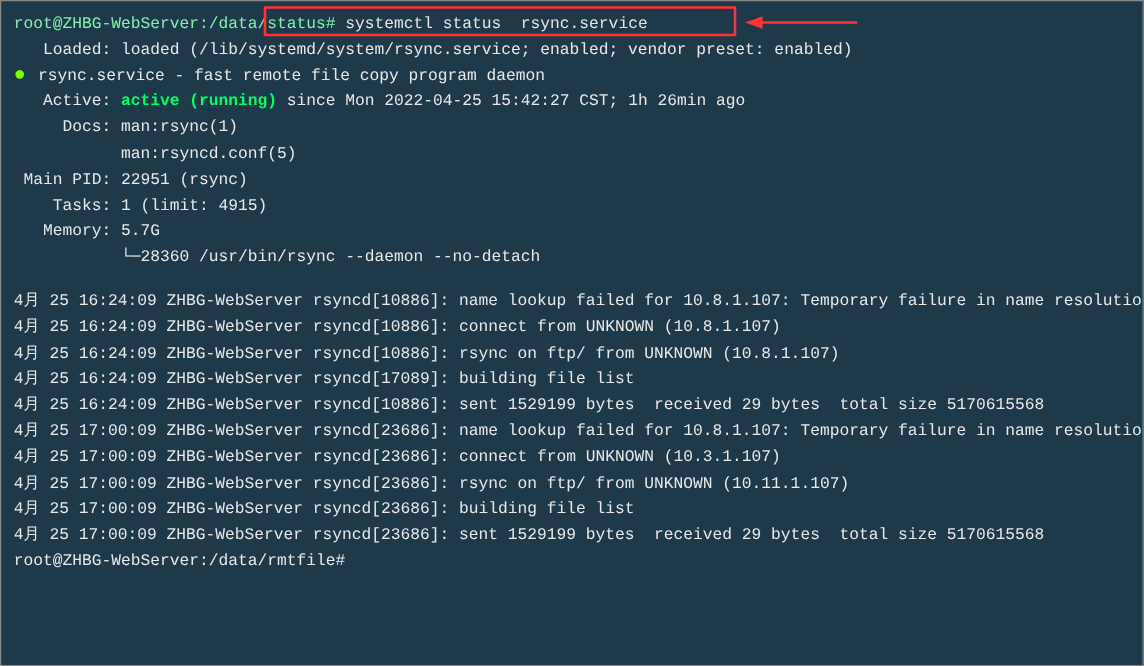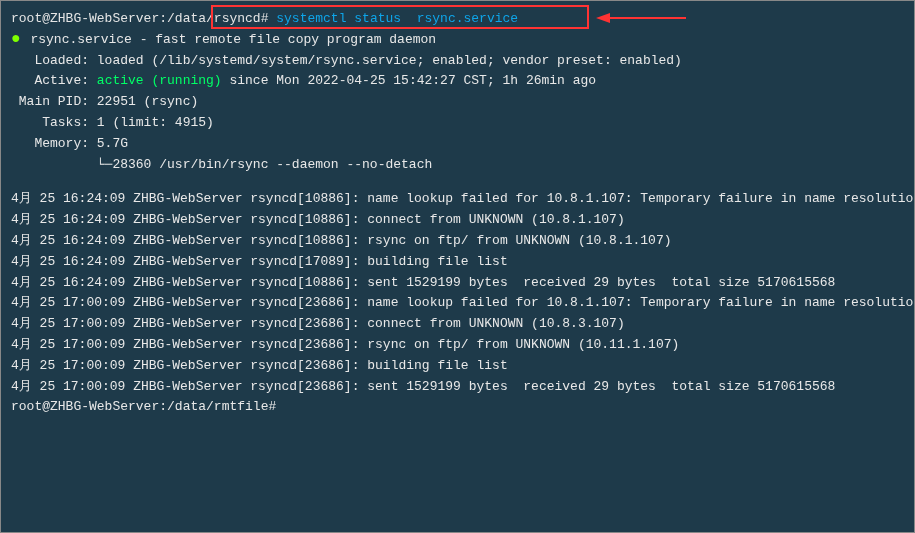--- a/index.html
+++ b/index.html
@@ -10,22 +10,22 @@
     color: #e8e8e8;
     width: 915px;
     height: 533px;
     overflow: hidden;
     position: relative;
     padding: 8px 10px;
     line-height: 1.6;
     border: 1px solid #888;
   }
   .line { white-space: pre; }
-  .prompt-host { color: #e5e5e5; }
-  .command { color: #0ea5e9; }
+  .prompt-host { color: #86efac; }
+  .command { color: #e5e5e5; }
   .highlight-box {
     position: absolute;
     top: 4px;
     left: 210px;
     width: 378px;
     height: 24px;
     border: 2px solid #ff3333;
     pointer-events: none;
   }
   .arrow {
@@ -38,52 +38,54 @@
   }
   .arrow svg { display: block; }
   .bullet {
     color: #7fff00;
     font-size: 16px;
     line-height: 1;
     display: inline-block;
     vertical-align: middle;
     margin-right: 2px;
   }
-  .green { color: #00ff66; font-weight: normal; }
+  .green { color: #00ff66; font-weight: bold; }
   .log-block { margin-top: 6px; }
   .spacer { height: 8px; }
 </style>
 </head>
 <body>
 
 <div>
 
-  <div class="line"><span class="prompt-host">root@ZHBG-WebServer</span><span class="prompt-host">:/data/rsyncd#</span> <span class="command">systemctl status  rsync.service</span></div>
+  <div class="line"><span class="prompt-host">root@ZHBG-WebServer</span><span class="prompt-host">:/data/status#</span> <span class="command">systemctl status  rsync.service</span></div>
+
+  <div class="line">   Loaded: loaded (/lib/systemd/system/rsync.service; enabled; vendor preset: enabled)</div>
 
   <div class="line"><span class="bullet">●</span> <span>rsync.service - fast remote file copy program daemon</span></div>
 
-  <div class="line">   Loaded: loaded (/lib/systemd/system/rsync.service; enabled; vendor preset: enabled)</div>
-
   <div class="line"><span>   Active: </span><span class="green">active (running)</span><span> since Mon 2022-04-25 15:42:27 CST; 1h 26min ago</span></div>
 
+  <div class="line">     Docs: man:rsync(1)</div>
+  <div class="line">           man:rsyncd.conf(5)</div>
   <div class="line"> Main PID: 22951 (rsync)</div>
   <div class="line">    Tasks: 1 (limit: 4915)</div>
   <div class="line">   Memory: 5.7G</div>
   <div class="line">           └─28360 /usr/bin/rsync --daemon --no-detach</div>
 
   <div class="spacer"></div>
 
   <div class="log-block">
     <div class="line">4月 25 16:24:09 ZHBG-WebServer rsyncd[10886]: name lookup failed for 10.8.1.107: Temporary failure in name resolution</div>
     <div class="line">4月 25 16:24:09 ZHBG-WebServer rsyncd[10886]: connect from UNKNOWN (10.8.1.107)</div>
     <div class="line">4月 25 16:24:09 ZHBG-WebServer rsyncd[10886]: rsync on ftp/ from UNKNOWN (10.8.1.107)</div>
     <div class="line">4月 25 16:24:09 ZHBG-WebServer rsyncd[17089]: building file list</div>
     <div class="line">4月 25 16:24:09 ZHBG-WebServer rsyncd[10886]: sent 1529199 bytes  received 29 bytes  total size 5170615568</div>
     <div class="line">4月 25 17:00:09 ZHBG-WebServer rsyncd[23686]: name lookup failed for 10.8.1.107: Temporary failure in name resolution</div>
-    <div class="line">4月 25 17:00:09 ZHBG-WebServer rsyncd[23686]: connect from UNKNOWN (10.8.3.107)</div>
+    <div class="line">4月 25 17:00:09 ZHBG-WebServer rsyncd[23686]: connect from UNKNOWN (10.3.1.107)</div>
     <div class="line">4月 25 17:00:09 ZHBG-WebServer rsyncd[23686]: rsync on ftp/ from UNKNOWN (10.11.1.107)</div>
     <div class="line">4月 25 17:00:09 ZHBG-WebServer rsyncd[23686]: building file list</div>
     <div class="line">4月 25 17:00:09 ZHBG-WebServer rsyncd[23686]: sent 1529199 bytes  received 29 bytes  total size 5170615568</div>
   </div>
 
   <div class="line">root@ZHBG-WebServer:/data/rmtfile#</div>
 
 </div>
 
 <div class="highlight-box"></div>

